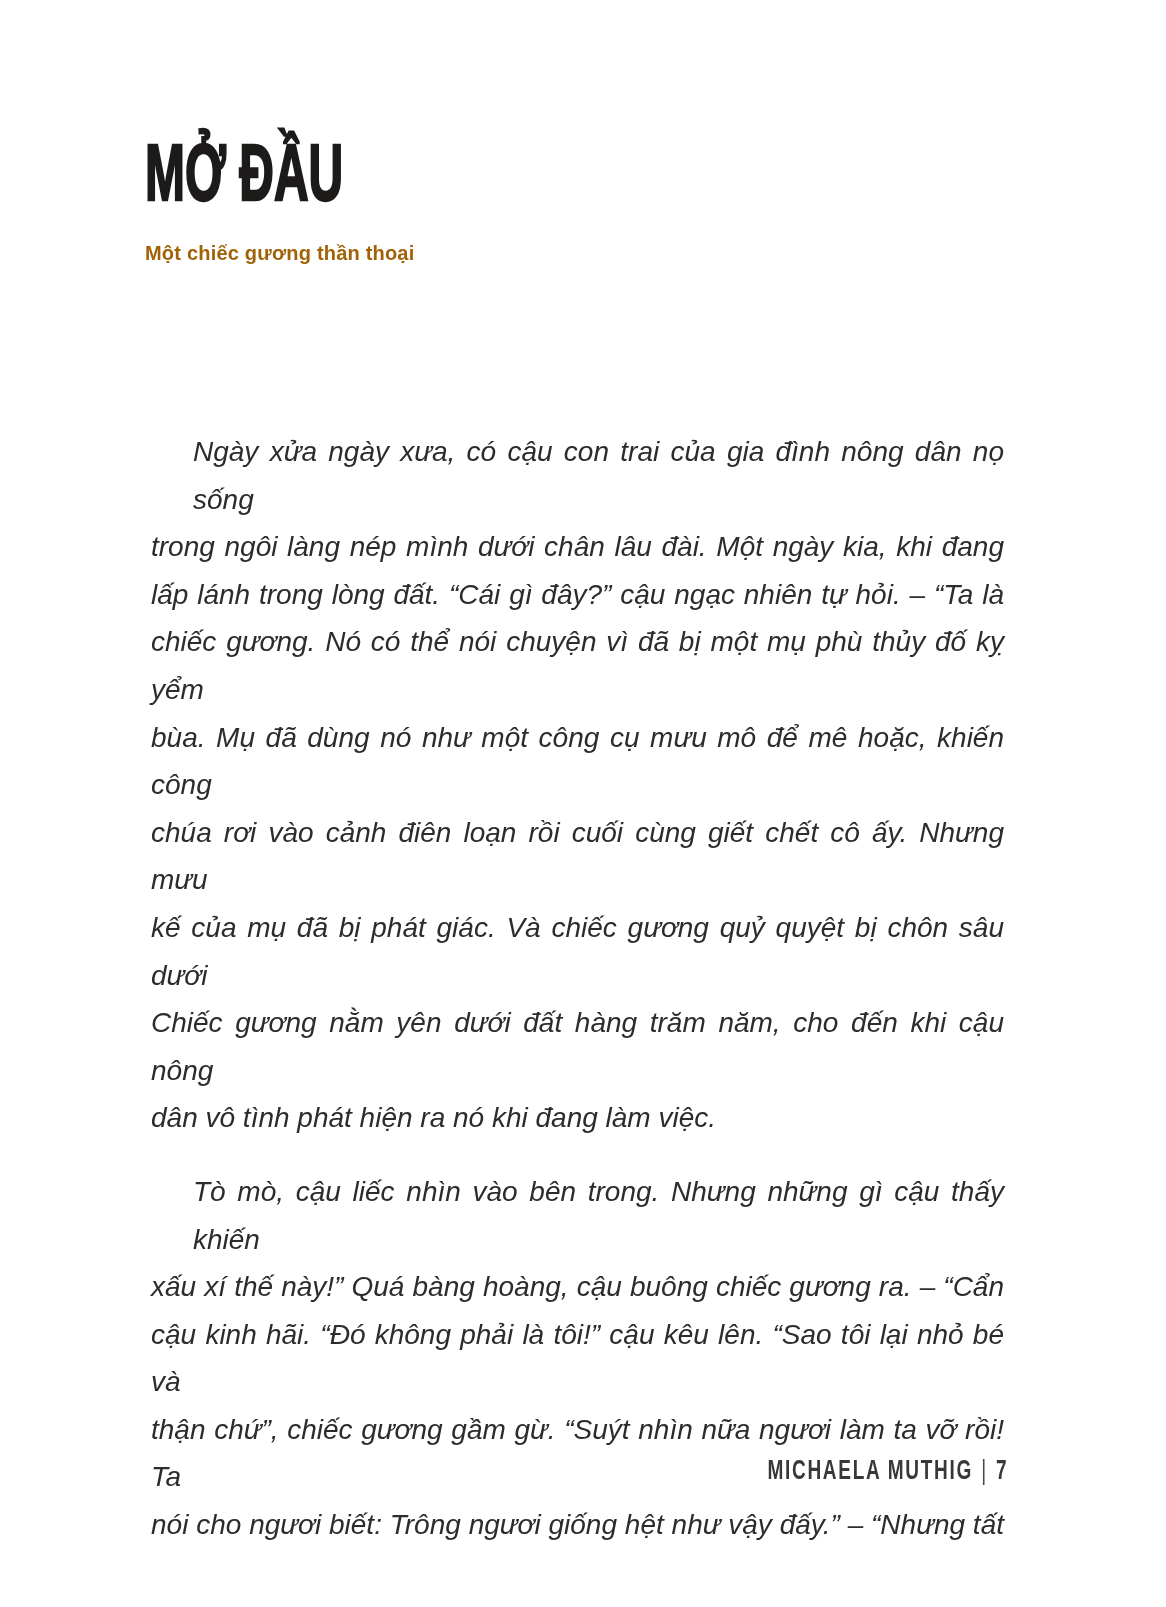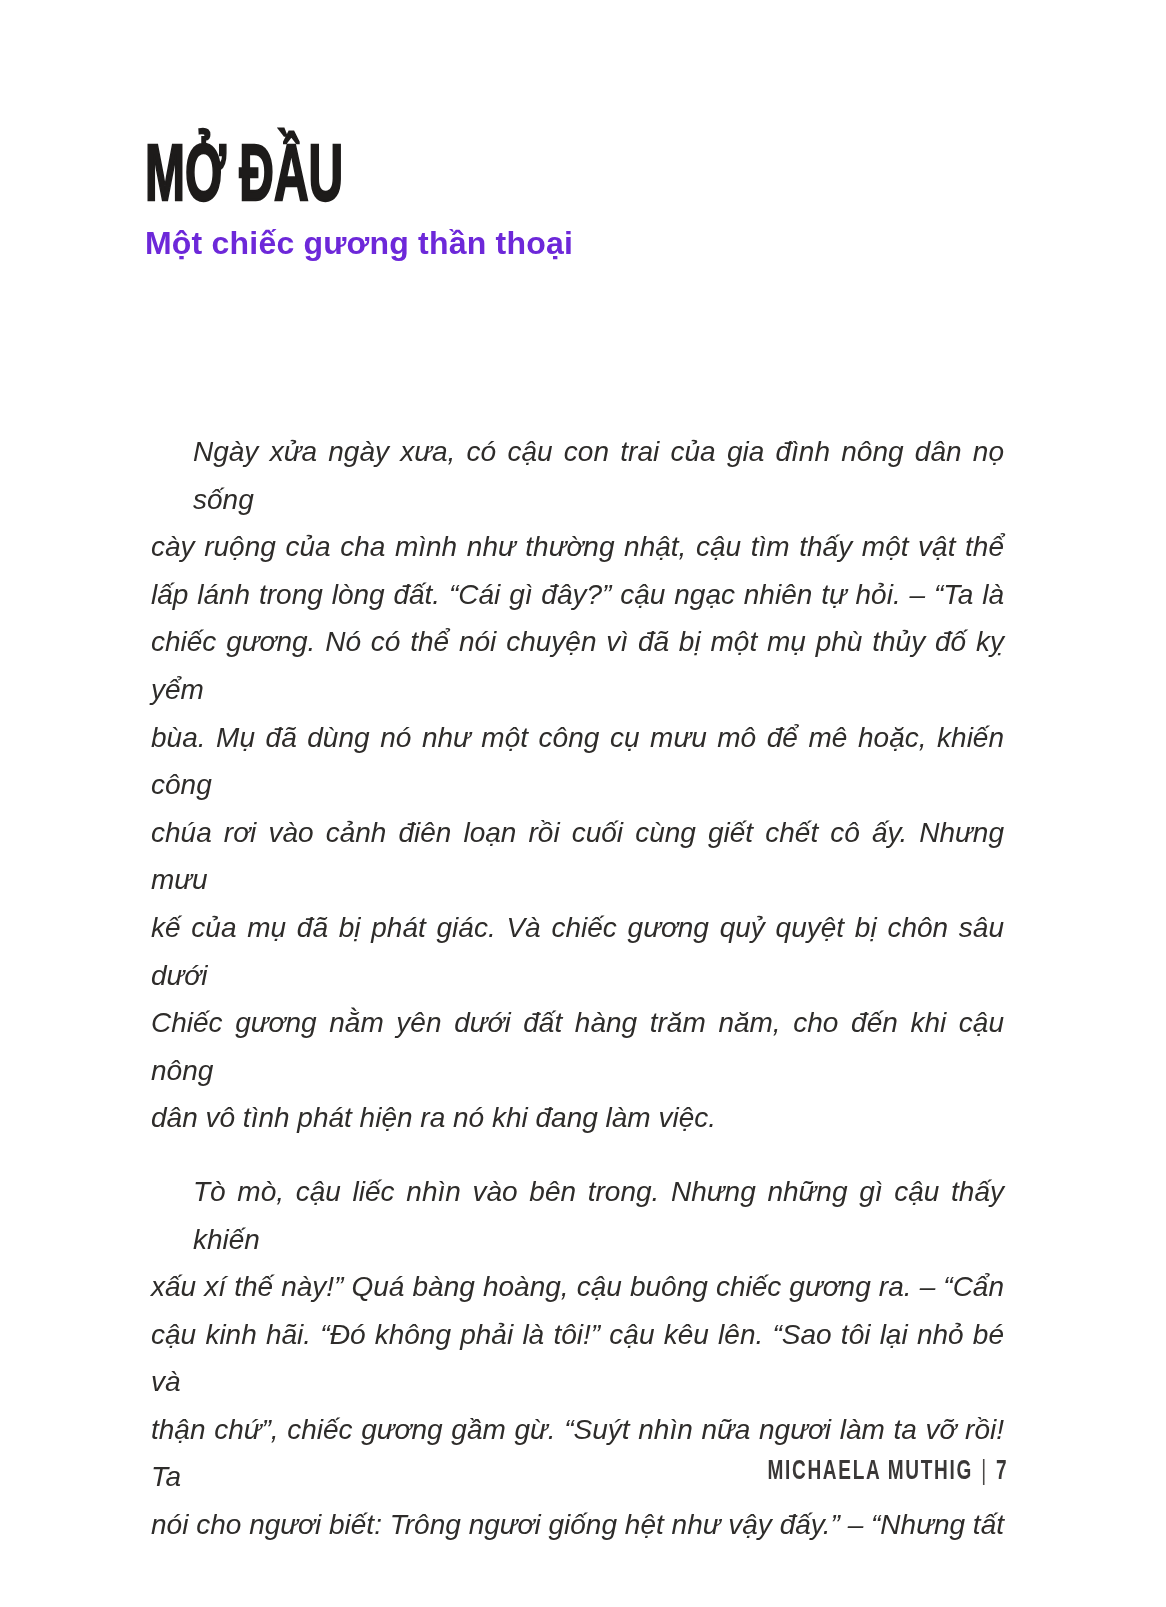--- a/index.html
+++ b/index.html
@@ -23,26 +23,26 @@
     letter-spacing: 0px;
     color: #1d1b1a;
     -webkit-text-stroke: 2.4px #1d1b1a;
     transform: scaleX(0.60);
     transform-origin: left top;
     white-space: nowrap;
   }
   .chapter-subtitle {
     position: absolute;
     left: 145px;
-    top: 221px;
+    top: 231px;
     margin: 0;
-    font-size: 32px;
+    font-size: 20px;
     line-height: 44px;
     font-weight: bold;
-    color: #6d28d9;
+    color: #a16207;
     letter-spacing: 0.2px;
     white-space: nowrap;
   }
   .body-text {
     position: absolute;
     left: 145px;
     top: 422px;
     width: 865px;
     font-style: italic;
     font-size: 28px;
@@ -76,21 +76,21 @@
 </head>
 <body>
 
 <div class="page">
   <h1 class="chapter-title">MỞ ĐẦU</h1>
   <h2 class="chapter-subtitle">Một chiếc gương thần thoại</h2>
 
   <div class="body-text" id="body-text">
       <div class="para">
         <div class="line first">Ngày xửa ngày xưa, có cậu con trai của gia đình nông dân nọ sống</div>
-        <div class="line">cày ruộng của cha mình như thường nhật, cậu tìm thấy một vật thể</div>
+        <div class="line">trong ngôi làng nép mình dưới chân lâu đài. Một ngày kia, khi đang</div>
         <div class="line">lấp lánh trong lòng đất. “Cái gì đây?” cậu ngạc nhiên tự hỏi. – “Ta là</div>
         <div class="line">chiếc gương. Nó có thể nói chuyện vì đã bị một mụ phù thủy đố kỵ yểm</div>
         <div class="line">bùa. Mụ đã dùng nó như một công cụ mưu mô để mê hoặc, khiến công</div>
         <div class="line">chúa rơi vào cảnh điên loạn rồi cuối cùng giết chết cô ấy. Nhưng mưu</div>
         <div class="line">kế của mụ đã bị phát giác. Và chiếc gương quỷ quyệt bị chôn sâu dưới</div>
         <div class="line">Chiếc gương nằm yên dưới đất hàng trăm năm, cho đến khi cậu nông</div>
         <div class="line no-justify">dân vô tình phát hiện ra nó khi đang làm việc.</div>
       </div>
       <div class="para">
         <div class="line first">Tò mò, cậu liếc nhìn vào bên trong. Nhưng những gì cậu thấy khiến</div>

